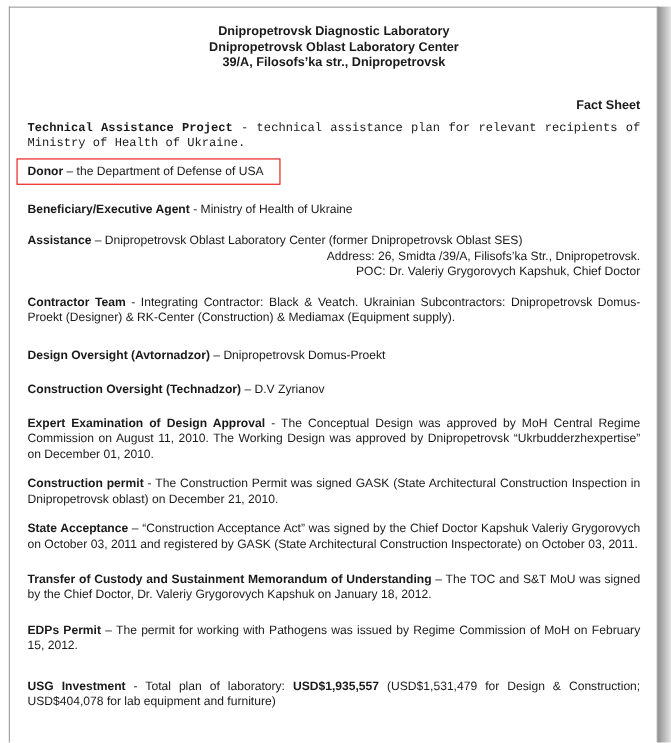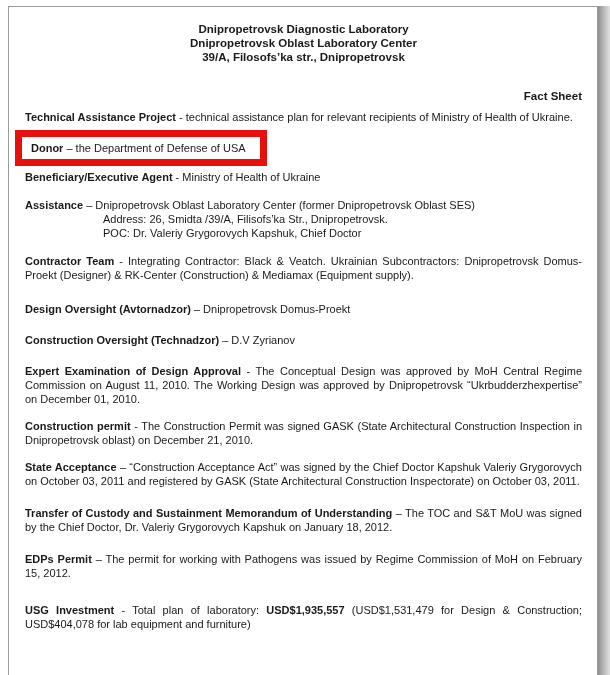--- a/index.html
+++ b/index.html
@@ -42,30 +42,30 @@
   }
   p.para {
     font-size: 11px;
     line-height: 14px;
     text-align: justify;
     margin: 0 0 15px 0;
   }
   p.para b { font-weight: bold; }
   .indent-line {
     padding-left: 78px;
-    text-align: left;
+    text-align: right;
   }
   .donor-box {
     width: fit-content;
-    border: 7px solid #f97316;
+    border: 1px solid #f97316;
     padding: 4px 14px 4px 9px;
-    margin: 0 0 4px -10px;
+    margin: 0 0 16px -10px;
   }
   .donor-box p.para { margin: 0; }
-  .mb6  { margin-bottom: 6px  !important; }
+  .mb6  { margin-bottom: 6px  !important; font-family: Liberation Mono, monospace; }
   .mb13 { margin-bottom: 13px !important; }
   .mb14 { margin-bottom: 14px !important; }
   .mb17 { margin-bottom: 17px !important; }
   .mb18 { margin-bottom: 18px !important; }
   .mb20 { margin-bottom: 20px !important; }
   .mb23 { margin-bottom: 23px !important; }
   .mb0  { margin-bottom: 0 !important; }
 </style>
 </head>
 <body>

